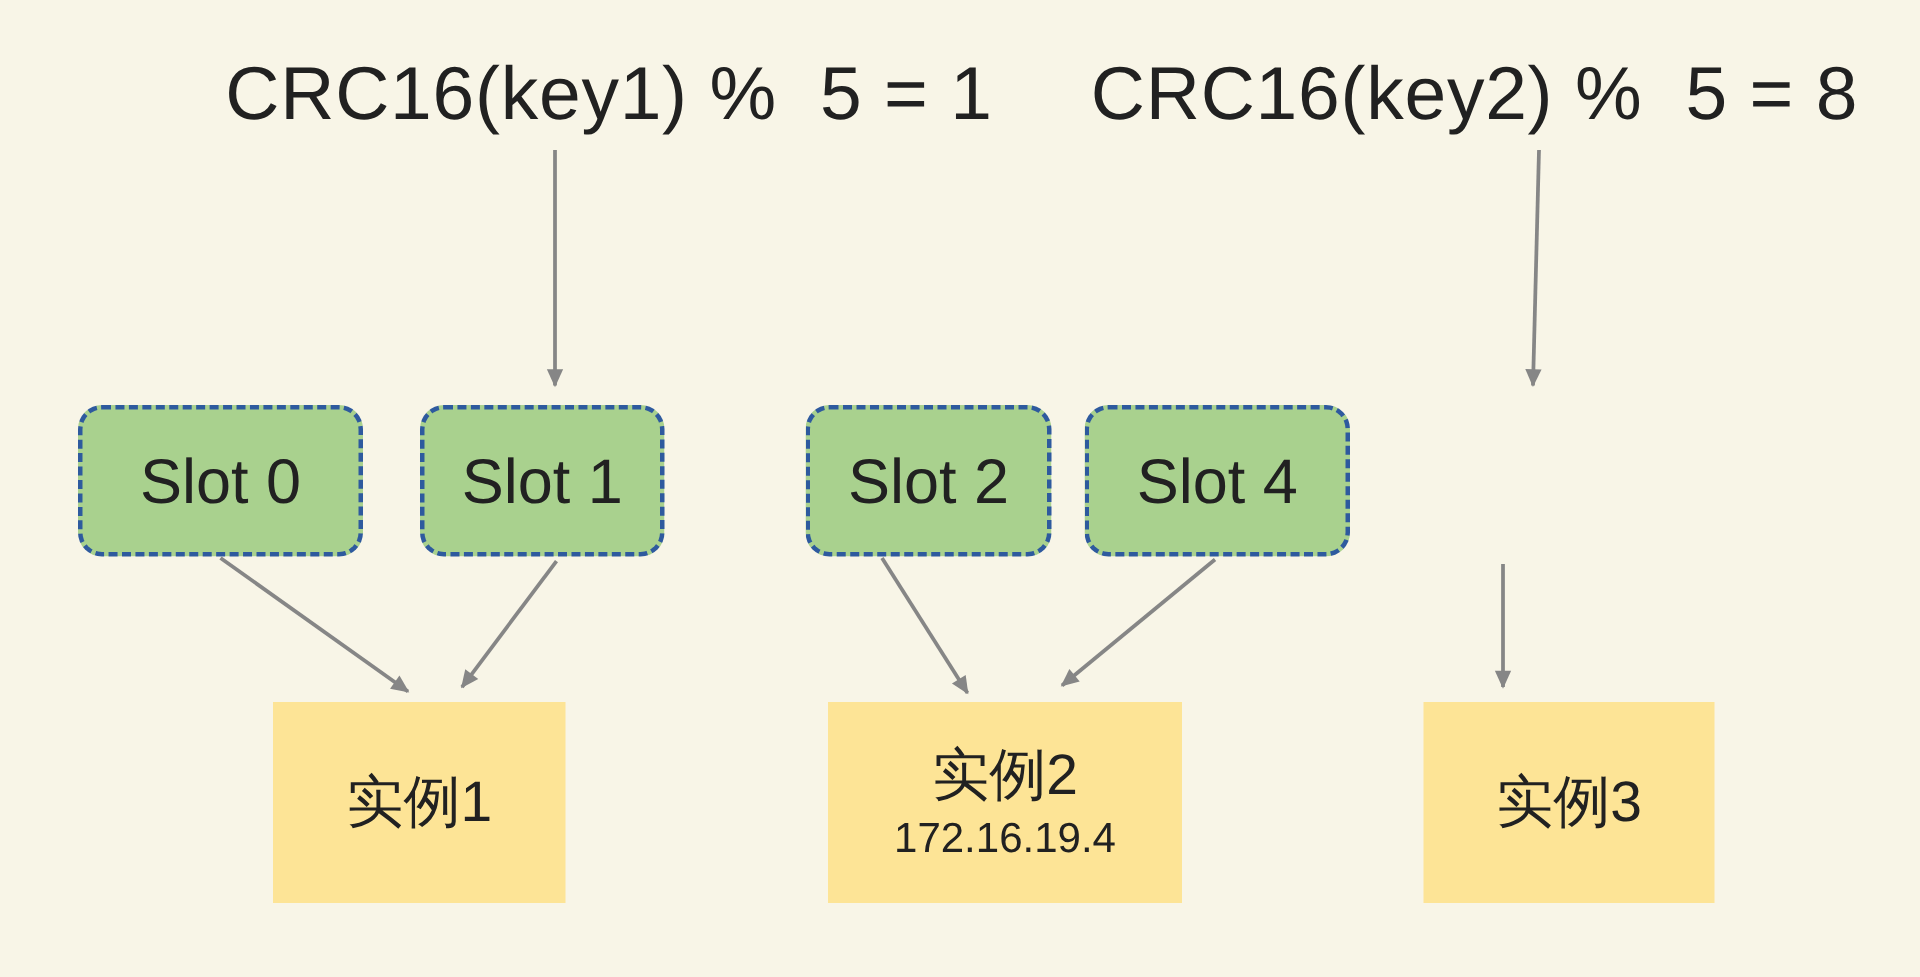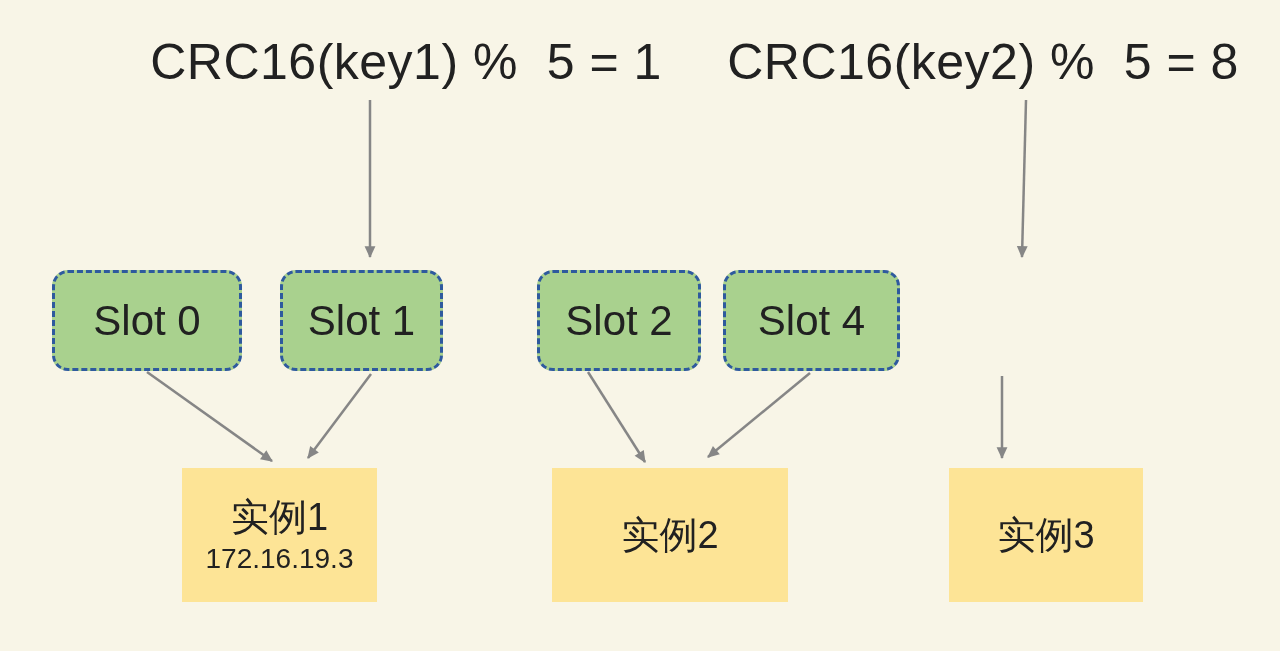--- a/index.html
+++ b/index.html
@@ -97,24 +97,24 @@
   </div>
   <div class="slot slot-2">
     <span>Slot 2</span>
   </div>
   <div class="slot slot-3">
     <span>Slot 4</span>
   </div>
 
   <div class="instance instance-1">
     <div class="instance-name">实例1</div>
-    <div class="instance-ip">172.16.19.3</div>
   </div>
   <div class="instance instance-2">
     <div class="instance-name">实例2</div>
+    <div class="instance-ip">172.16.19.4</div>
   </div>
   <div class="instance instance-3">
     <div class="instance-name">实例3</div>
   </div>
 
   <svg class="edges" viewBox="0 0 1280 651" xmlns="http://www.w3.org/2000/svg">
     <defs>
       <marker id="ah" viewBox="0 0 12 12" refX="10" refY="6" markerWidth="14" markerHeight="13" markerUnits="userSpaceOnUse" orient="auto">
         <path d="M0,1 L11,6 L0,11 Z" fill="#868686"></path>
       </marker>

